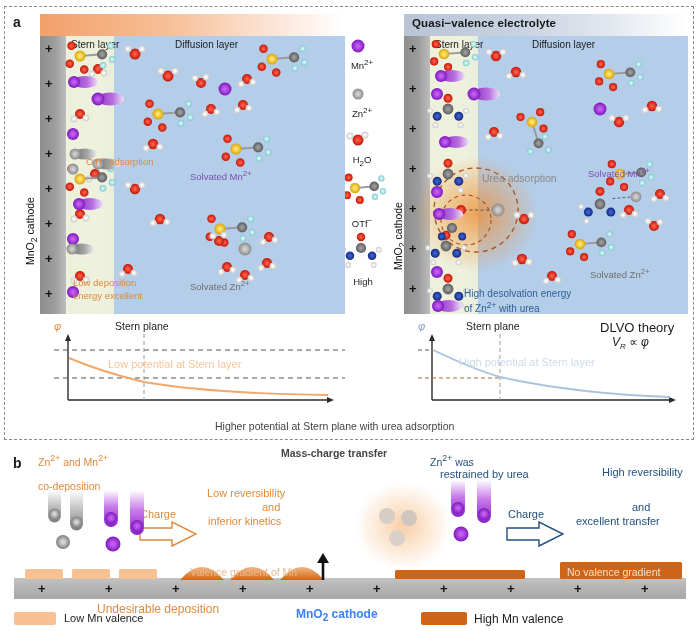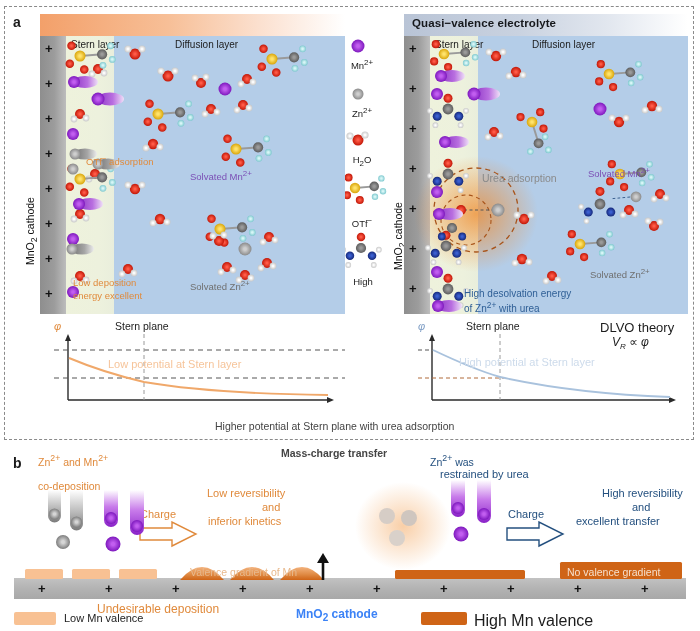--- a/index.html
+++ b/index.html
@@ -745,21 +745,21 @@
 <div class="abs lbl lbl-orange" style="left:97px;top:602px;font-size:12px;">Undesirable deposition</div>
 
 <div class="abs lbl lbl-navy" style="left:430px;top:453px;font-size:10.5px;">Zn<sup>2+</sup> was</div>
 <div class="abs lbl lbl-navy" style="left:404px;top:468px;font-size:11px;margin-left:36px;">restrained by urea</div>
 
 <div class="abs lbl lbl-navy" style="left:508px;top:508px;font-size:11px;">Charge</div>
 <svg class="abs" style="left:505px;top:521px;" width="62" height="28">
   <polygon points="2,7 34,7 34,1 58,13 34,25 34,19 2,19" fill="#ffffff" stroke="#24507f" stroke-width="1.4"></polygon>
 </svg>
 
-<div class="abs lbl lbl-navy" style="left:578px;top:487px;font-size:11px;padding-left:24px;">High reversibility</div>
+<div class="abs lbl lbl-navy" style="left:578px;top:466px;font-size:11px;padding-left:24px;">High reversibility</div>
 <div class="abs lbl lbl-navy" style="left:632px;top:501px;font-size:11px;">and</div>
 <div class="abs lbl lbl-navy" style="left:576px;top:515px;font-size:11px;">excellent transfer</div>
 
 <svg class="abs" style="left:355px;top:478px;" width="180" height="100">
   <ellipse cx="48" cy="48" rx="48" ry="44" fill="url(#glowOrange)" opacity=".55"></ellipse>
   <circle cx="32" cy="38" r="8" fill="#d6cdc6"></circle>
   <circle cx="54" cy="40" r="8" fill="#cfc6bf"></circle>
   <circle cx="42" cy="60" r="8" fill="#d9d1ca"></circle>
   <path d="M96,2 h14 v30 a7,7 0 0 1 -14,0 z" fill="url(#dropPurp)"></path>
   <circle cx="103" cy="30" r="6" fill="url(#ballPurp)"></circle>
@@ -771,15 +771,15 @@
 <div class="dep-high" style="left:395px;top:570px;width:130px;height:9px;"></div>
 <div class="dep-high" style="left:560px;top:562px;width:122px;height:17px;"></div>
 <div class="abs lbl" style="left:567px;top:566px;font-size:10.5px;color:#f6e0cd;">No valence gradient</div>
 
 <div class="abs lbl lbl-navy" style="left:427px;top:602px;font-size:10px;margin-top:32px;">Reconstructed by QEE</div>
 
 <div class="legend-sw-low" style="left:14px;top:612px;width:42px;height:13px;"></div>
 <div class="abs lbl" style="left:64px;top:612px;font-size:11px;color:#1c1c1c;">Low Mn valence</div>
 
 <div class="legend-sw-high" style="left:421px;top:612px;width:46px;height:13px;"></div>
-<div class="abs lbl" style="left:474px;top:612px;font-size:16px;color:#1c1c1c;">High Mn valence</div>
+<div class="abs lbl" style="left:474px;top:612px;font-size:12px;color:#1c1c1c;">High Mn valence</div>
 
 <div class="mno2-cathode" style="left:296px;top:607px;">MnO<sub>2</sub> cathode</div>
 
 </body></html>

